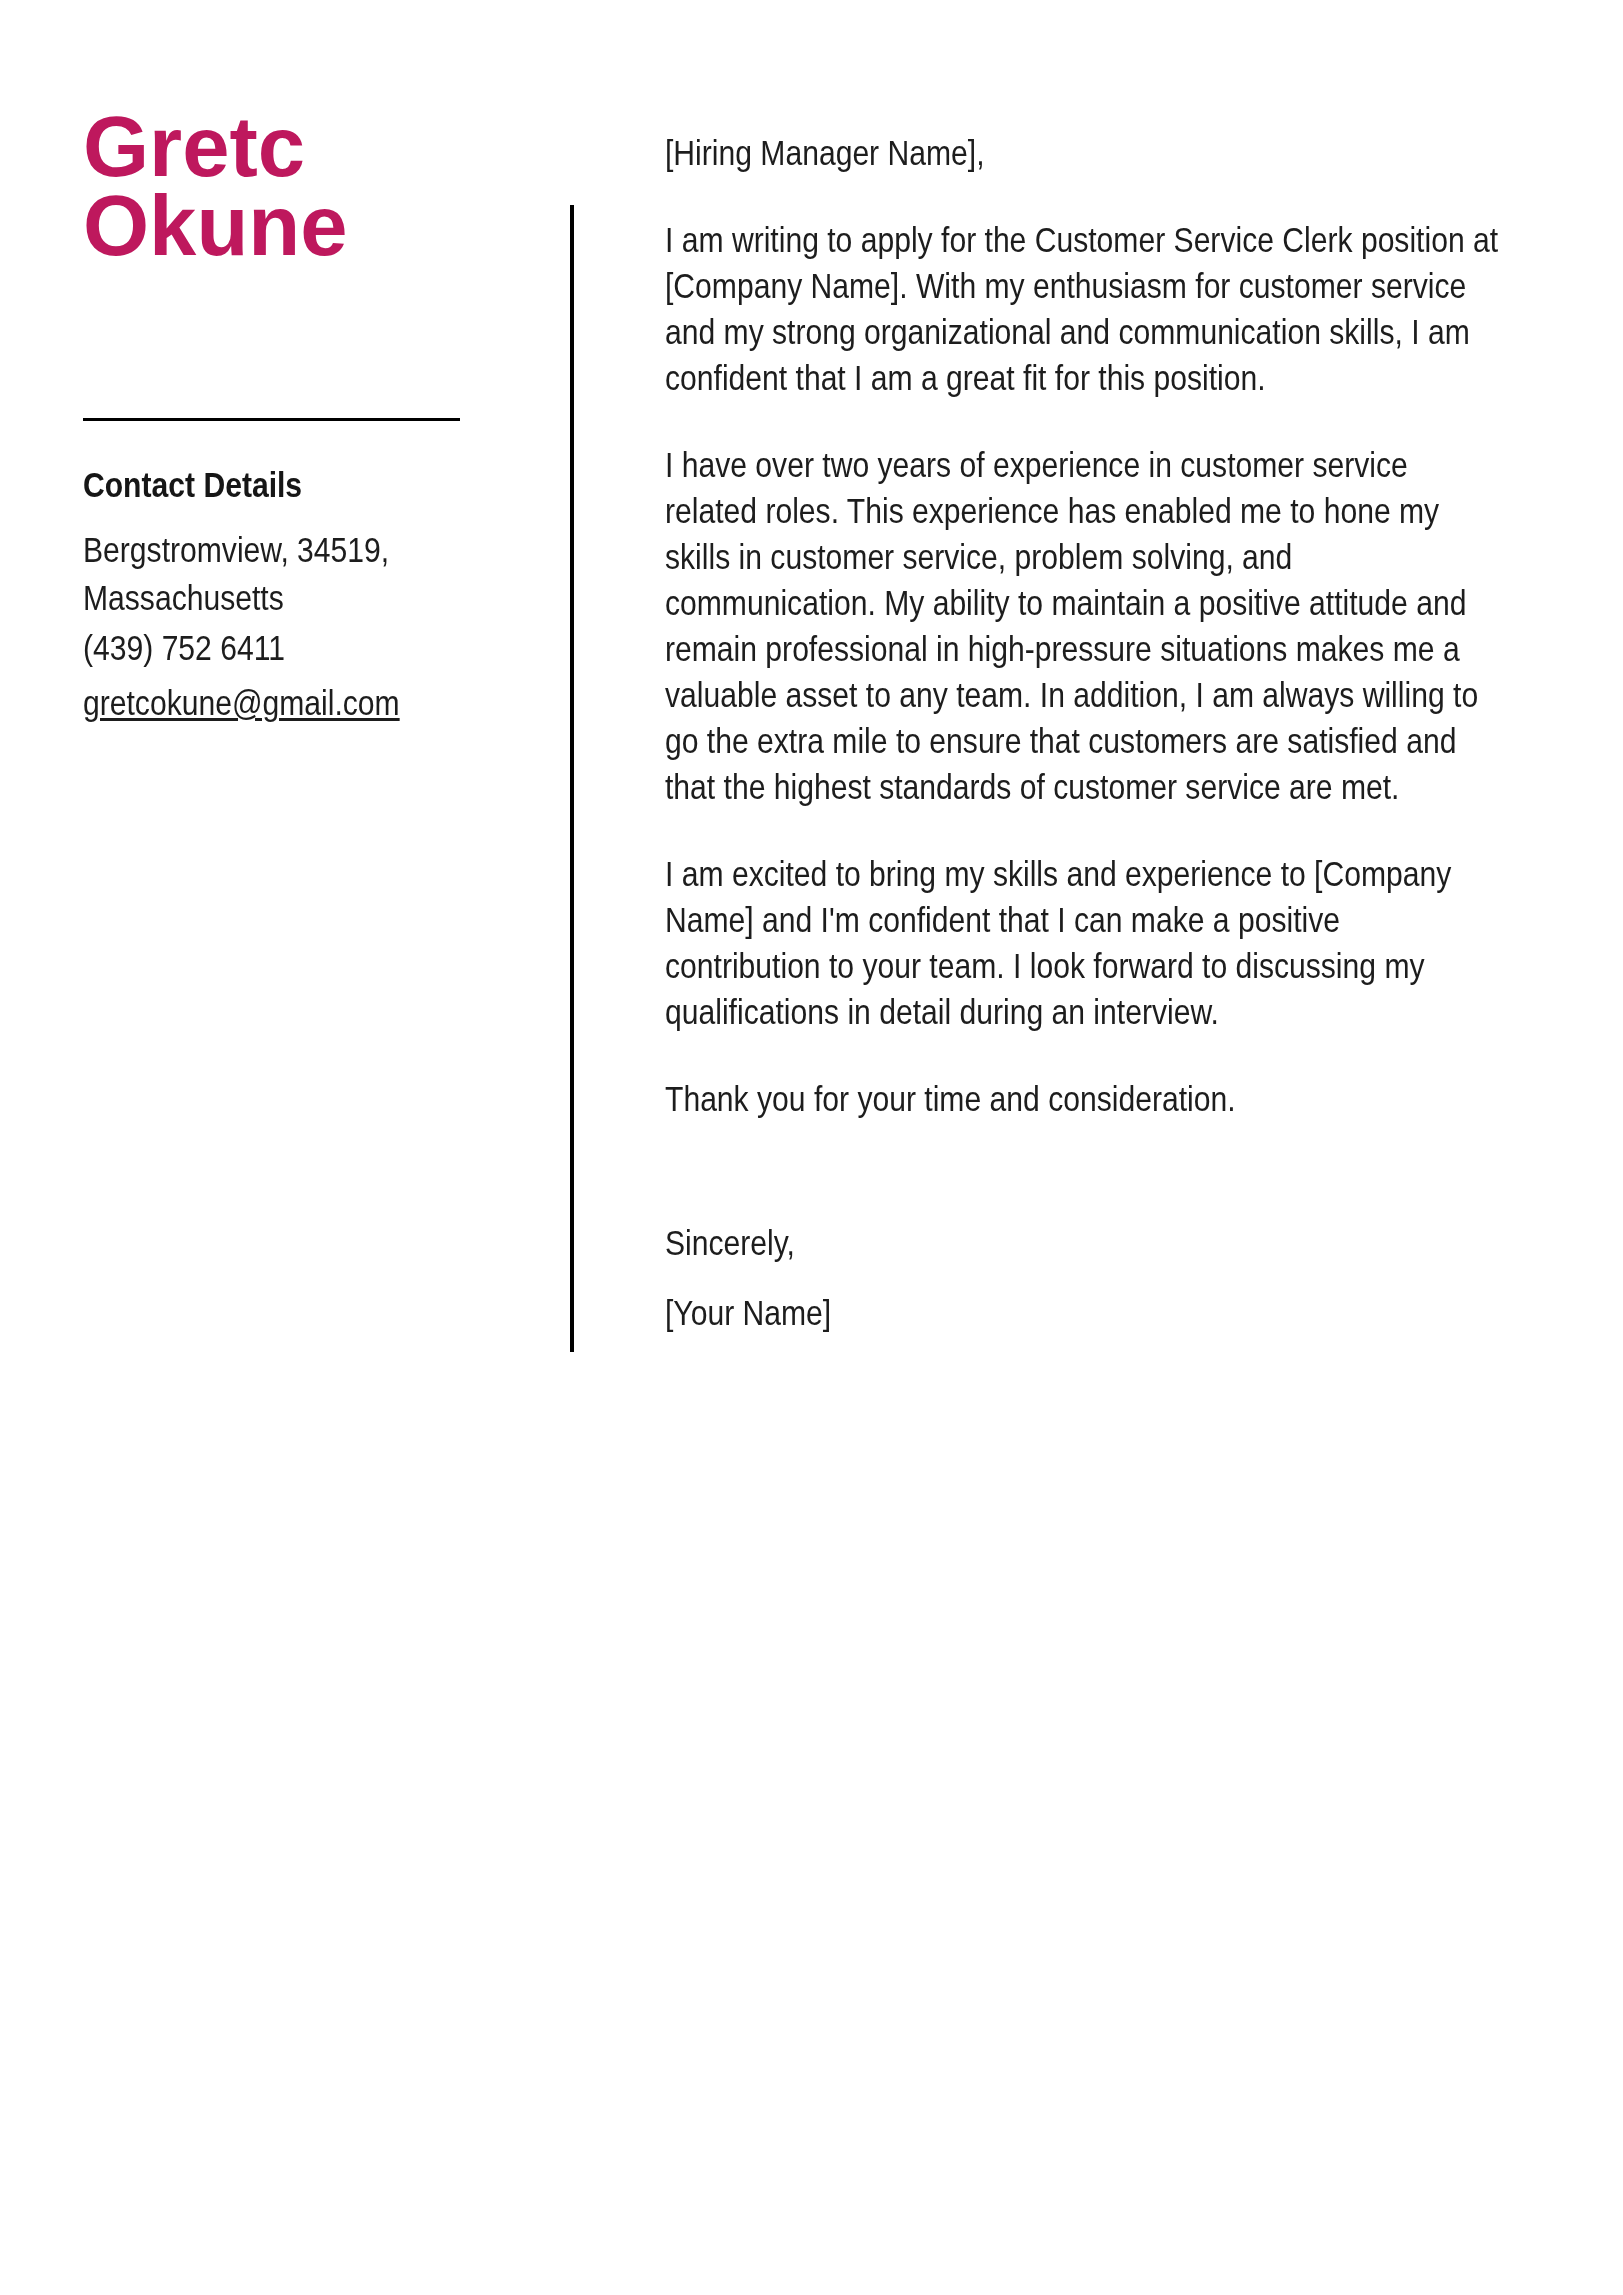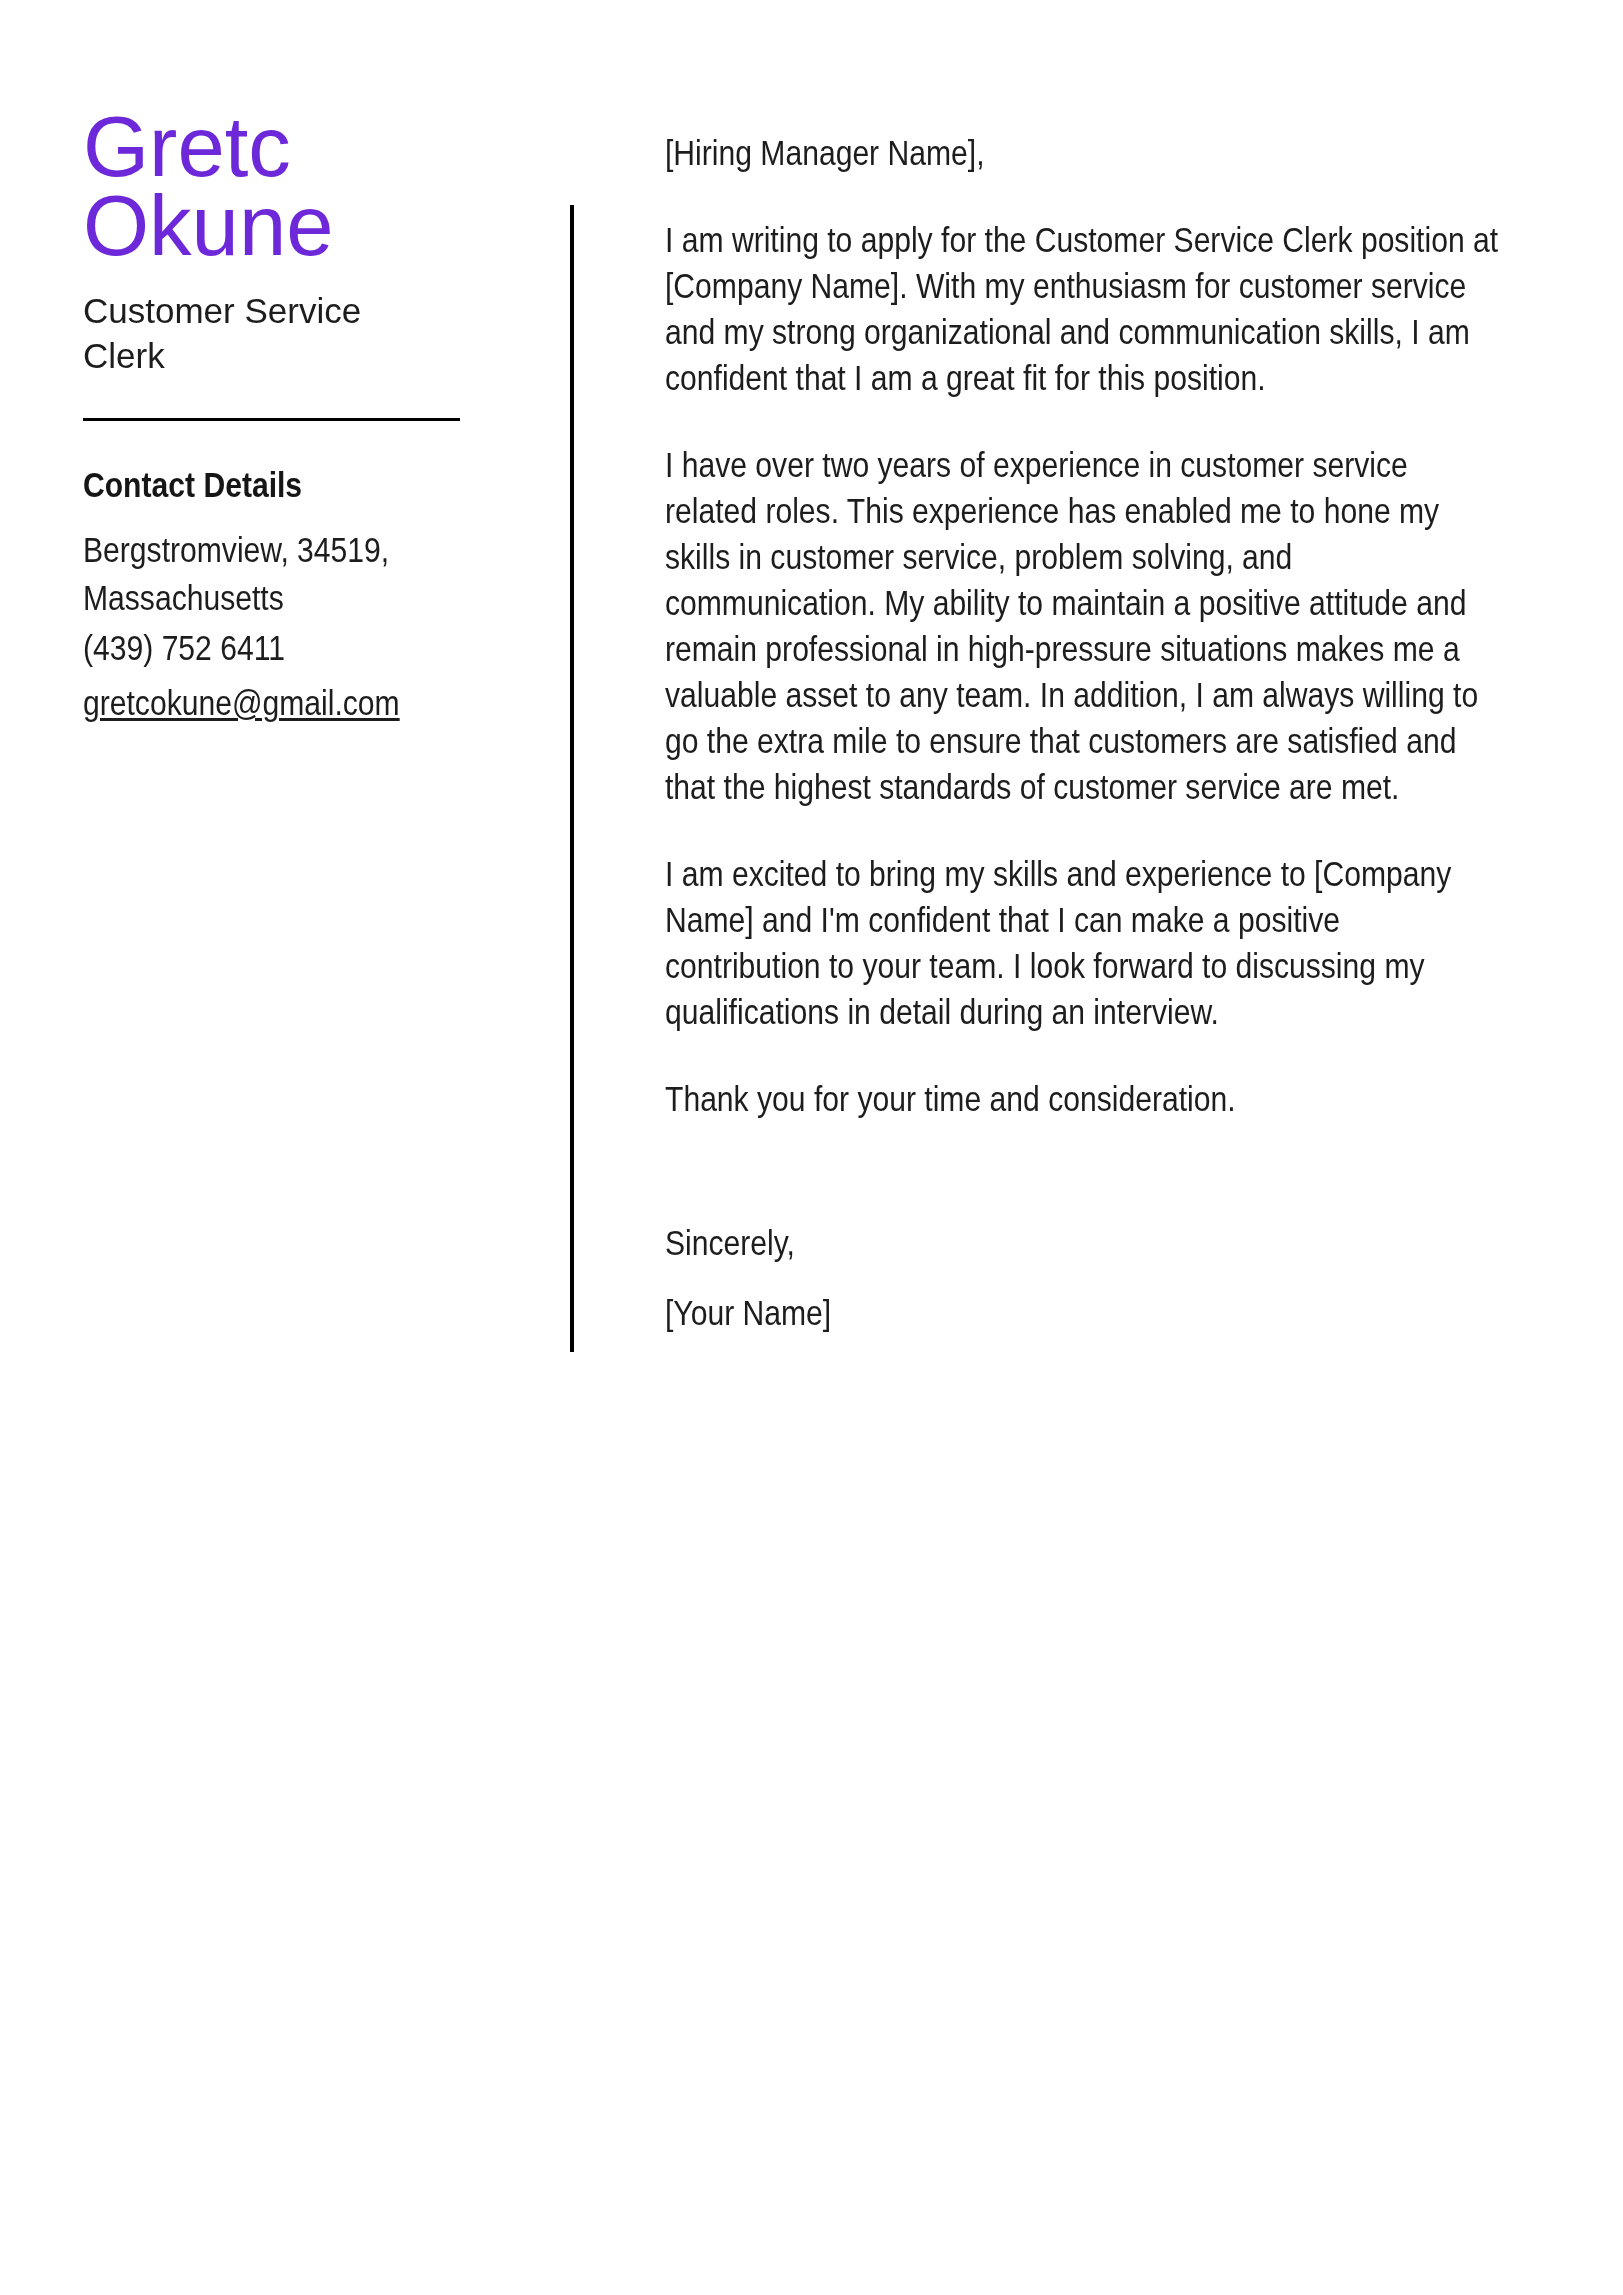--- a/index.html
+++ b/index.html
@@ -23,22 +23,22 @@
     transform: scaleX(0.86);
     transform-origin: 0 0;
   }
   .name {
     position: absolute;
     left: 83px;
     top: 107px;
     margin: 0;
     font-size: 85px;
     line-height: 79px;
-    font-weight: 400;
-    color: #6d28d9;
+    font-weight: 700;
+    color: #be185d;
     letter-spacing: 0;
   }
   .job-title {
     position: absolute;
     left: 83px;
     top: 288px;
     font-size: 35px;
     line-height: 45px;
     font-weight: 400;
     color: #1d1d1d;
@@ -101,22 +101,20 @@
   .letter p:last-child { margin-bottom: 0; }
 </style>
 </head>
 <body style="background: rgb(255, 255, 255); color: rgb(29, 29, 29);">
 
 <div class="page">
 
   <h1 class="name pre">Gretc
 Okune</h1>
 
-  <div class="job-title pre">Customer Service
-Clerk</div>
 
   <div class="hrule"></div>
 
   <h2 class="contact-heading condensed">Contact Details</h2>
 
   <div class="contact-block condensed">
     <p class="address pre">Bergstromview, 34519,
 Massachusetts</p>
     <p class="phone">(439) 752 6411</p>
     <p class="email-line">

